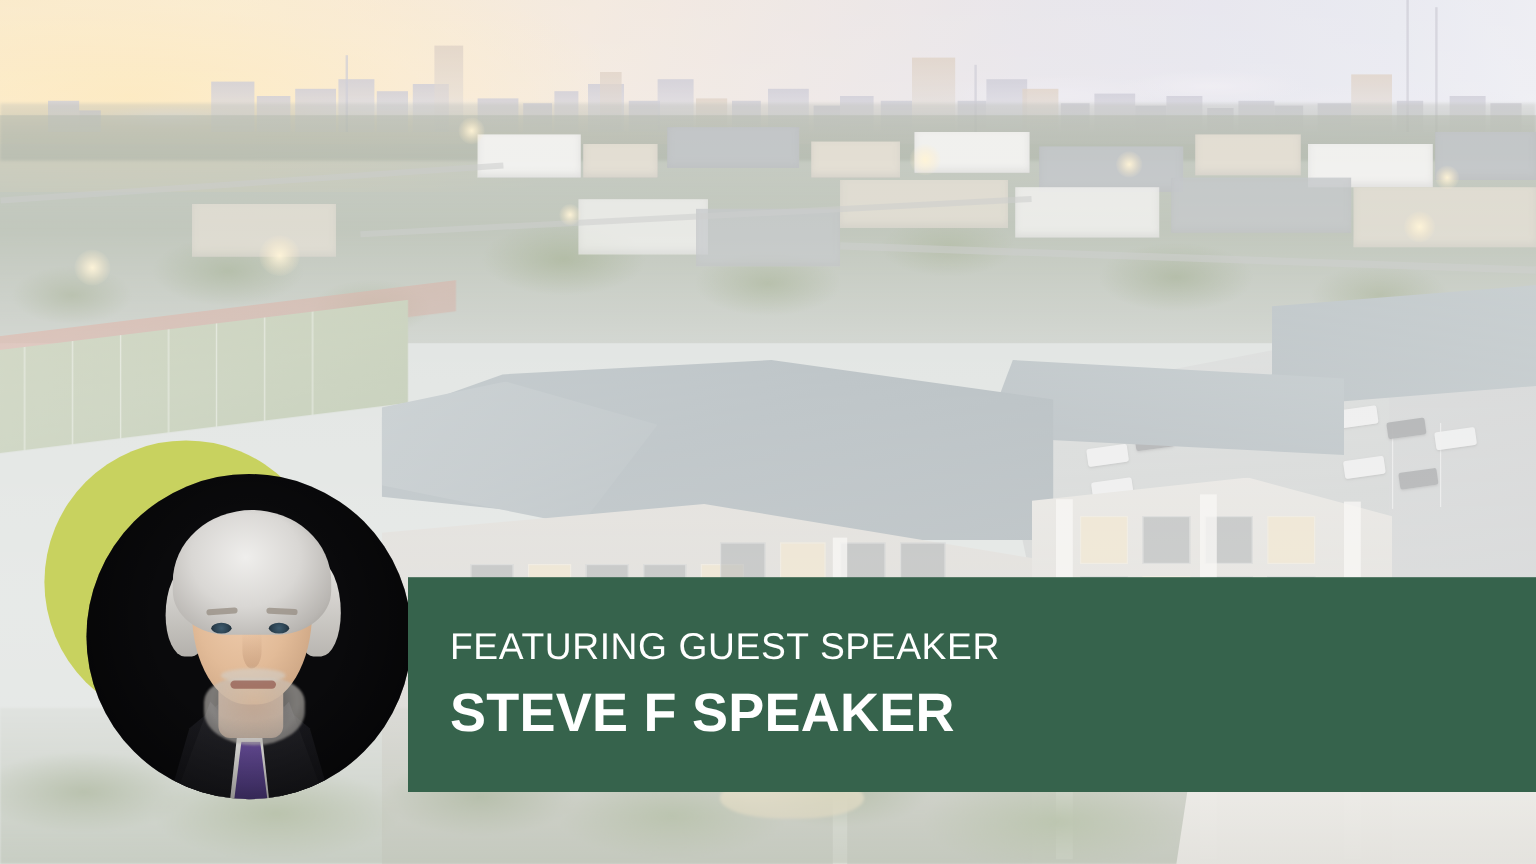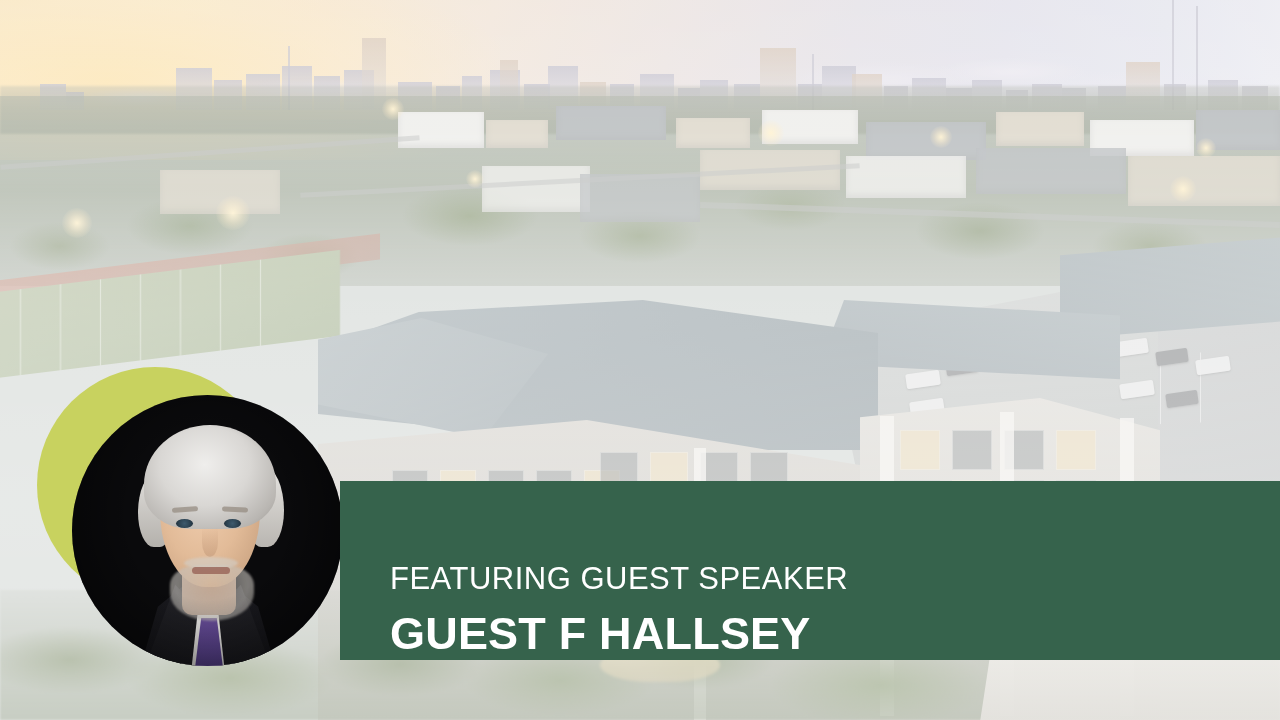--- a/index.html
+++ b/index.html
@@ -357,22 +357,22 @@
     background: radial-gradient(ellipse at 50% 44%, rgba(0,0,0,0) 40%, rgba(0,0,0,0.45) 78%, rgba(0,0,0,0.8) 100%);
   }
 
   
   .banner {
     position: absolute;
     left: 340px; top: 481px;
     width: 940px; height: 179px;
     display: flex;
     flex-direction: column;
-    justify-content: flex-end;
-    padding-left: 50px;
+    justify-content: center;
+    padding-left: 35px;
   }
   .banner-eyebrow {
     color: #ffffff;
     font-size: 31px;
     font-weight: 400;
     letter-spacing: 0.5px;
     line-height: 1.15;
     white-space: nowrap;
   }
   .banner-name {
@@ -580,16 +580,16 @@
     <div class="p-eye r"></div>
     <div class="p-nose"></div>
     <div class="p-beard"></div>
     <div class="p-stache"></div>
     <div class="p-mouth"></div>
     <div class="p-vignette"></div>
   </div>
 
   <div class="banner" style="background:#36634C;">
     <div class="banner-eyebrow">FEATURING GUEST SPEAKER</div>
-    <div class="banner-name">GUEST F HALLSEY</div>
+    <div class="banner-name">STEVE F SPEAKER</div>
   </div>
 
 </div>
 
 </body></html>

